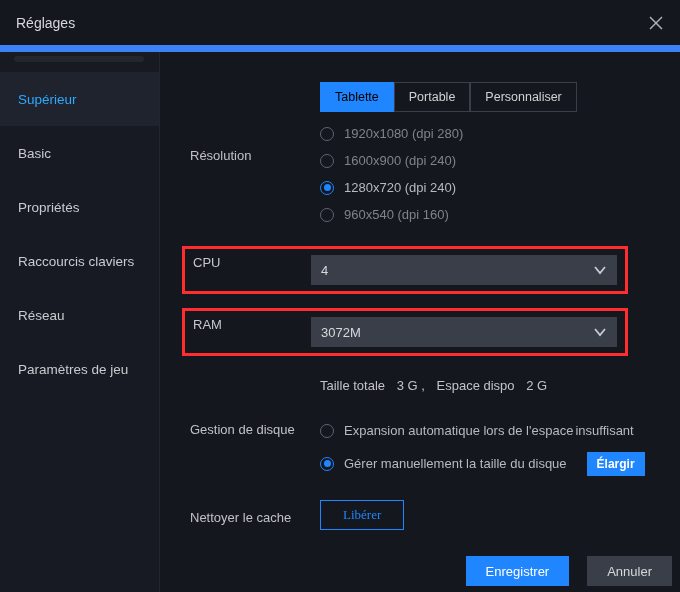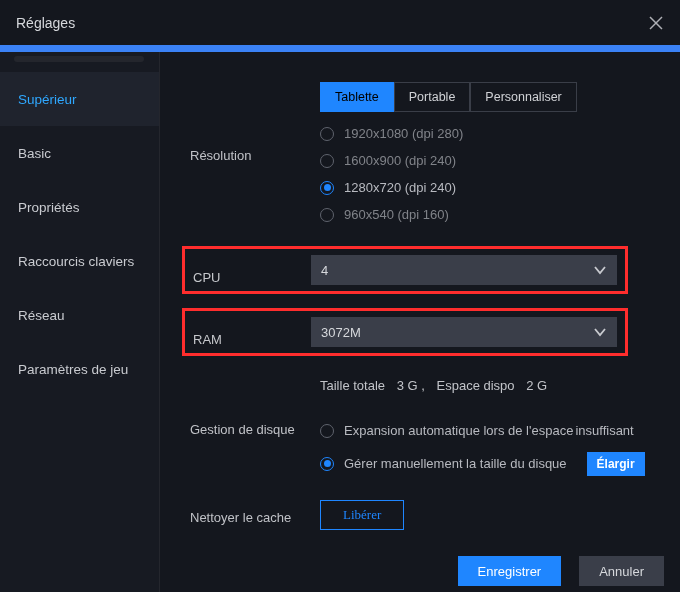--- a/index.html
+++ b/index.html
@@ -102,21 +102,21 @@
     display:flex;align-items:center;justify-content:center;
   }
   .radio-dot.on { border-color: #1f86ff; }
   .radio-dot.on::after { content:""; width:7px; height:7px; background:#1f86ff; border-radius:50%; }
   .highlight-row {
     border: 3px solid #ff2d2d;
     padding: 6px 8px;
     margin-left: -8px;
     margin-right: 22px;
     display: flex;
-    align-items: flex-end;
+    align-items: flex-start;
   }
   .highlight-row .label { width: 118px; padding-top:0; }
   .select {
     flex: 1;
     height: 30px;
     background: #3a3e49;
     display: flex;
     align-items: center;
     justify-content: space-between;
     padding: 0 10px;
@@ -145,21 +145,21 @@
     background: transparent;
     border: 1px solid #1f86ff;
     color: #1f86ff;
     font-size: 13px;
     cursor:pointer;
     font-family:Liberation Serif, serif;
   }
   .footer {
     position: absolute;
     bottom: 18px;
-    right: 16px;
+    right: 8px;
     display: flex;
     gap: 18px;
   }
   .btn {
     height: 30px;
     padding: 0 20px;
     font-size: 13px;
     border: none;
     cursor: pointer;
   }

